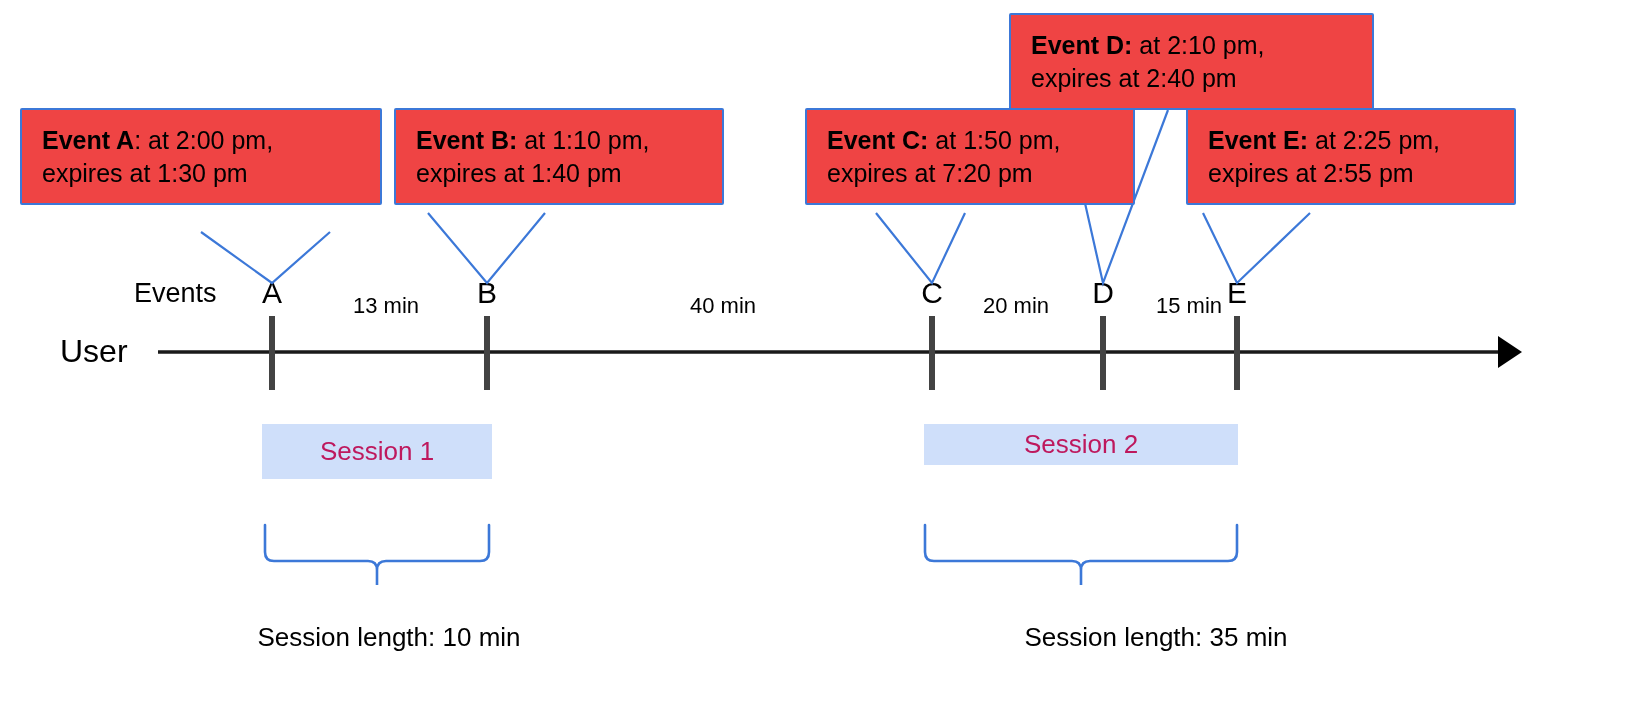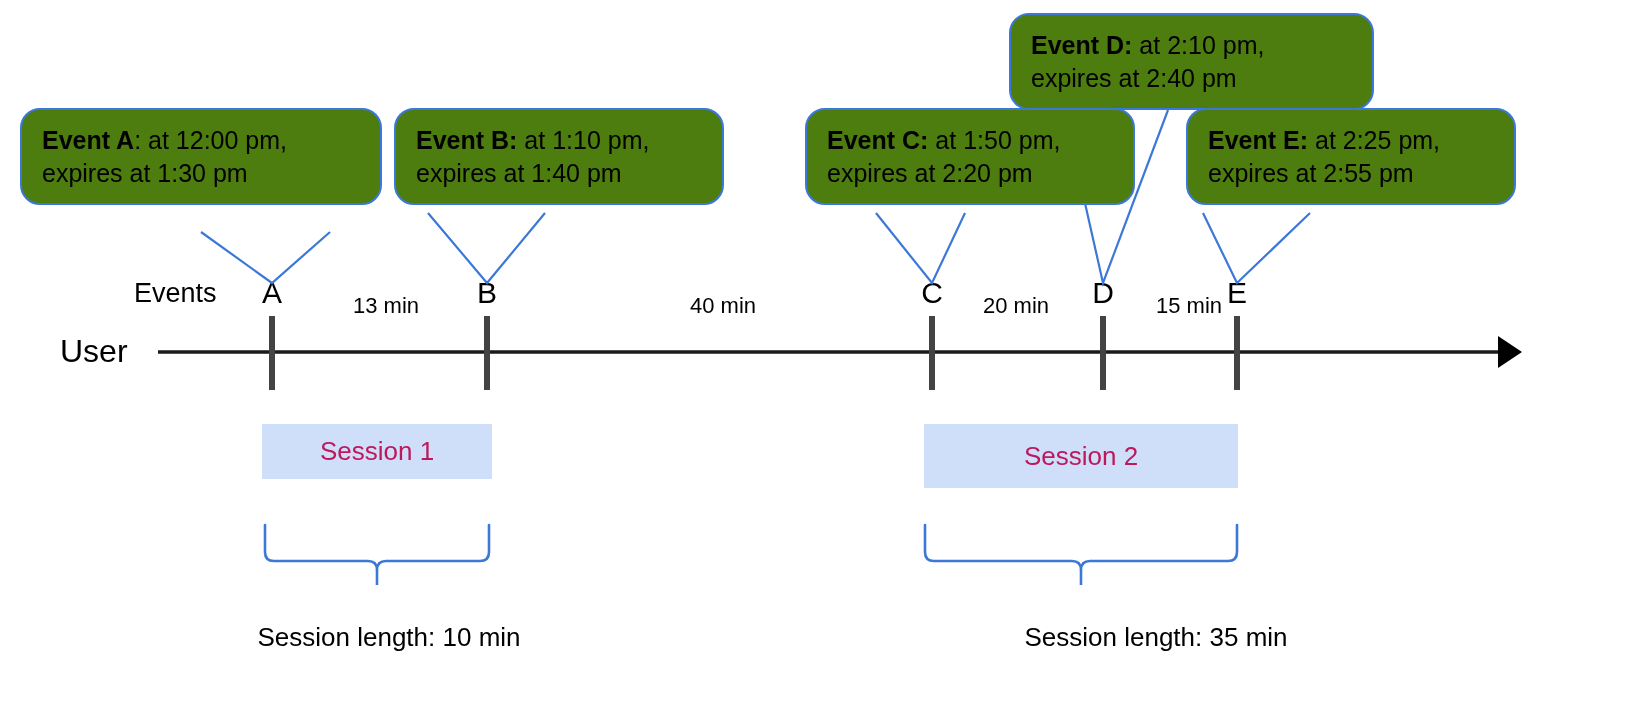--- a/index.html
+++ b/index.html
@@ -16,22 +16,22 @@
     width: 1634px;
     height: 702px;
     overflow: hidden;
     background: #ffffff;
   }
   
   .callout {
     position: absolute;
     box-sizing: border-box;
     border: 2.2px solid #3c78d8;
-    border-radius: 20px;
-    background: #4d7c0f;
+    border-radius: 2px;
+    background: #ef4444;
     font-size: 25px;
     line-height: 1.30;
     color: #000000;
     padding: 14px 18px 14px 20px;
     z-index: 3;
     white-space: nowrap;
   }
   .callout .lbl { font-weight: bold; }
   .callout .ln2 { display: block; }
 
@@ -109,32 +109,32 @@
 
       <path d="M 876,213 L 932,283 L 965,213"></path>
 
       <path d="M 1064,110 L 1103,283 L 1168,110"></path>
 
       <path d="M 1203,213 L 1237,283 L 1310,213"></path>
     </g>
   </svg>
 
   <div class="callout" style="left:20px; top:108px; width:362px;">
-    <span class="lbl">Event A</span><span>: at 12:00 pm,</span>
+    <span class="lbl">Event A</span><span>: at 2:00 pm,</span>
     <span class="ln2">expires at 1:30 pm</span>
   </div>
 
   <div class="callout" style="left:394px; top:108px; width:330px;">
     <span class="lbl">Event B:</span><span> at 1:10 pm,</span>
     <span class="ln2">expires at 1:40 pm</span>
   </div>
 
   <div class="callout" style="left:805px; top:108px; width:330px;">
     <span class="lbl">Event C:</span><span> at 1:50 pm,</span>
-    <span class="ln2">expires at 2:20 pm</span>
+    <span class="ln2">expires at 7:20 pm</span>
   </div>
 
   <div class="callout" style="left:1009px; top:13px; width:365px;">
     <span class="lbl">Event D:</span><span> at 2:10 pm,</span>
     <span class="ln2">expires at 2:40 pm</span>
   </div>
 
   <div class="callout" style="left:1186px; top:108px; width:330px;">
     <span class="lbl">Event E:</span><span> at 2:25 pm,</span>
     <span class="ln2">expires at 2:55 pm</span>
@@ -165,21 +165,21 @@
       <line x1="487" y1="316" x2="487" y2="390"></line>
       <line x1="932" y1="316" x2="932" y2="390"></line>
       <line x1="1103" y1="316" x2="1103" y2="390"></line>
       <line x1="1237" y1="316" x2="1237" y2="390"></line>
     </g>
   </svg>
 
   <div class="session-bar" style="left:262px; top:424px; width:230px; height:55px; background:#cfdffa;">
     <span>Session 1</span>
   </div>
-  <div class="session-bar" style="left:924px; top:424px; width:314px; height:64px; background:#cfdffa;">
+  <div class="session-bar" style="left:924px; top:424px; width:314px; height:41px; background:#cfdffa;">
     <span>Session 2</span>
   </div>
 
   <svg class="layer over" viewBox="0 0 1634 702" preserveAspectRatio="none" style="pointer-events:none;">
     <g fill="none" stroke="#3c78d8" stroke-width="2.6" stroke-linecap="round">
 
       <path d="M 265,525 L 265,552 Q 265,561 274,561 L 368,561 Q 377,561 377,570
                L 377,585 L 377,570 Q 377,561 386,561 L 480,561 Q 489,561 489,552
                L 489,525"></path>
 

